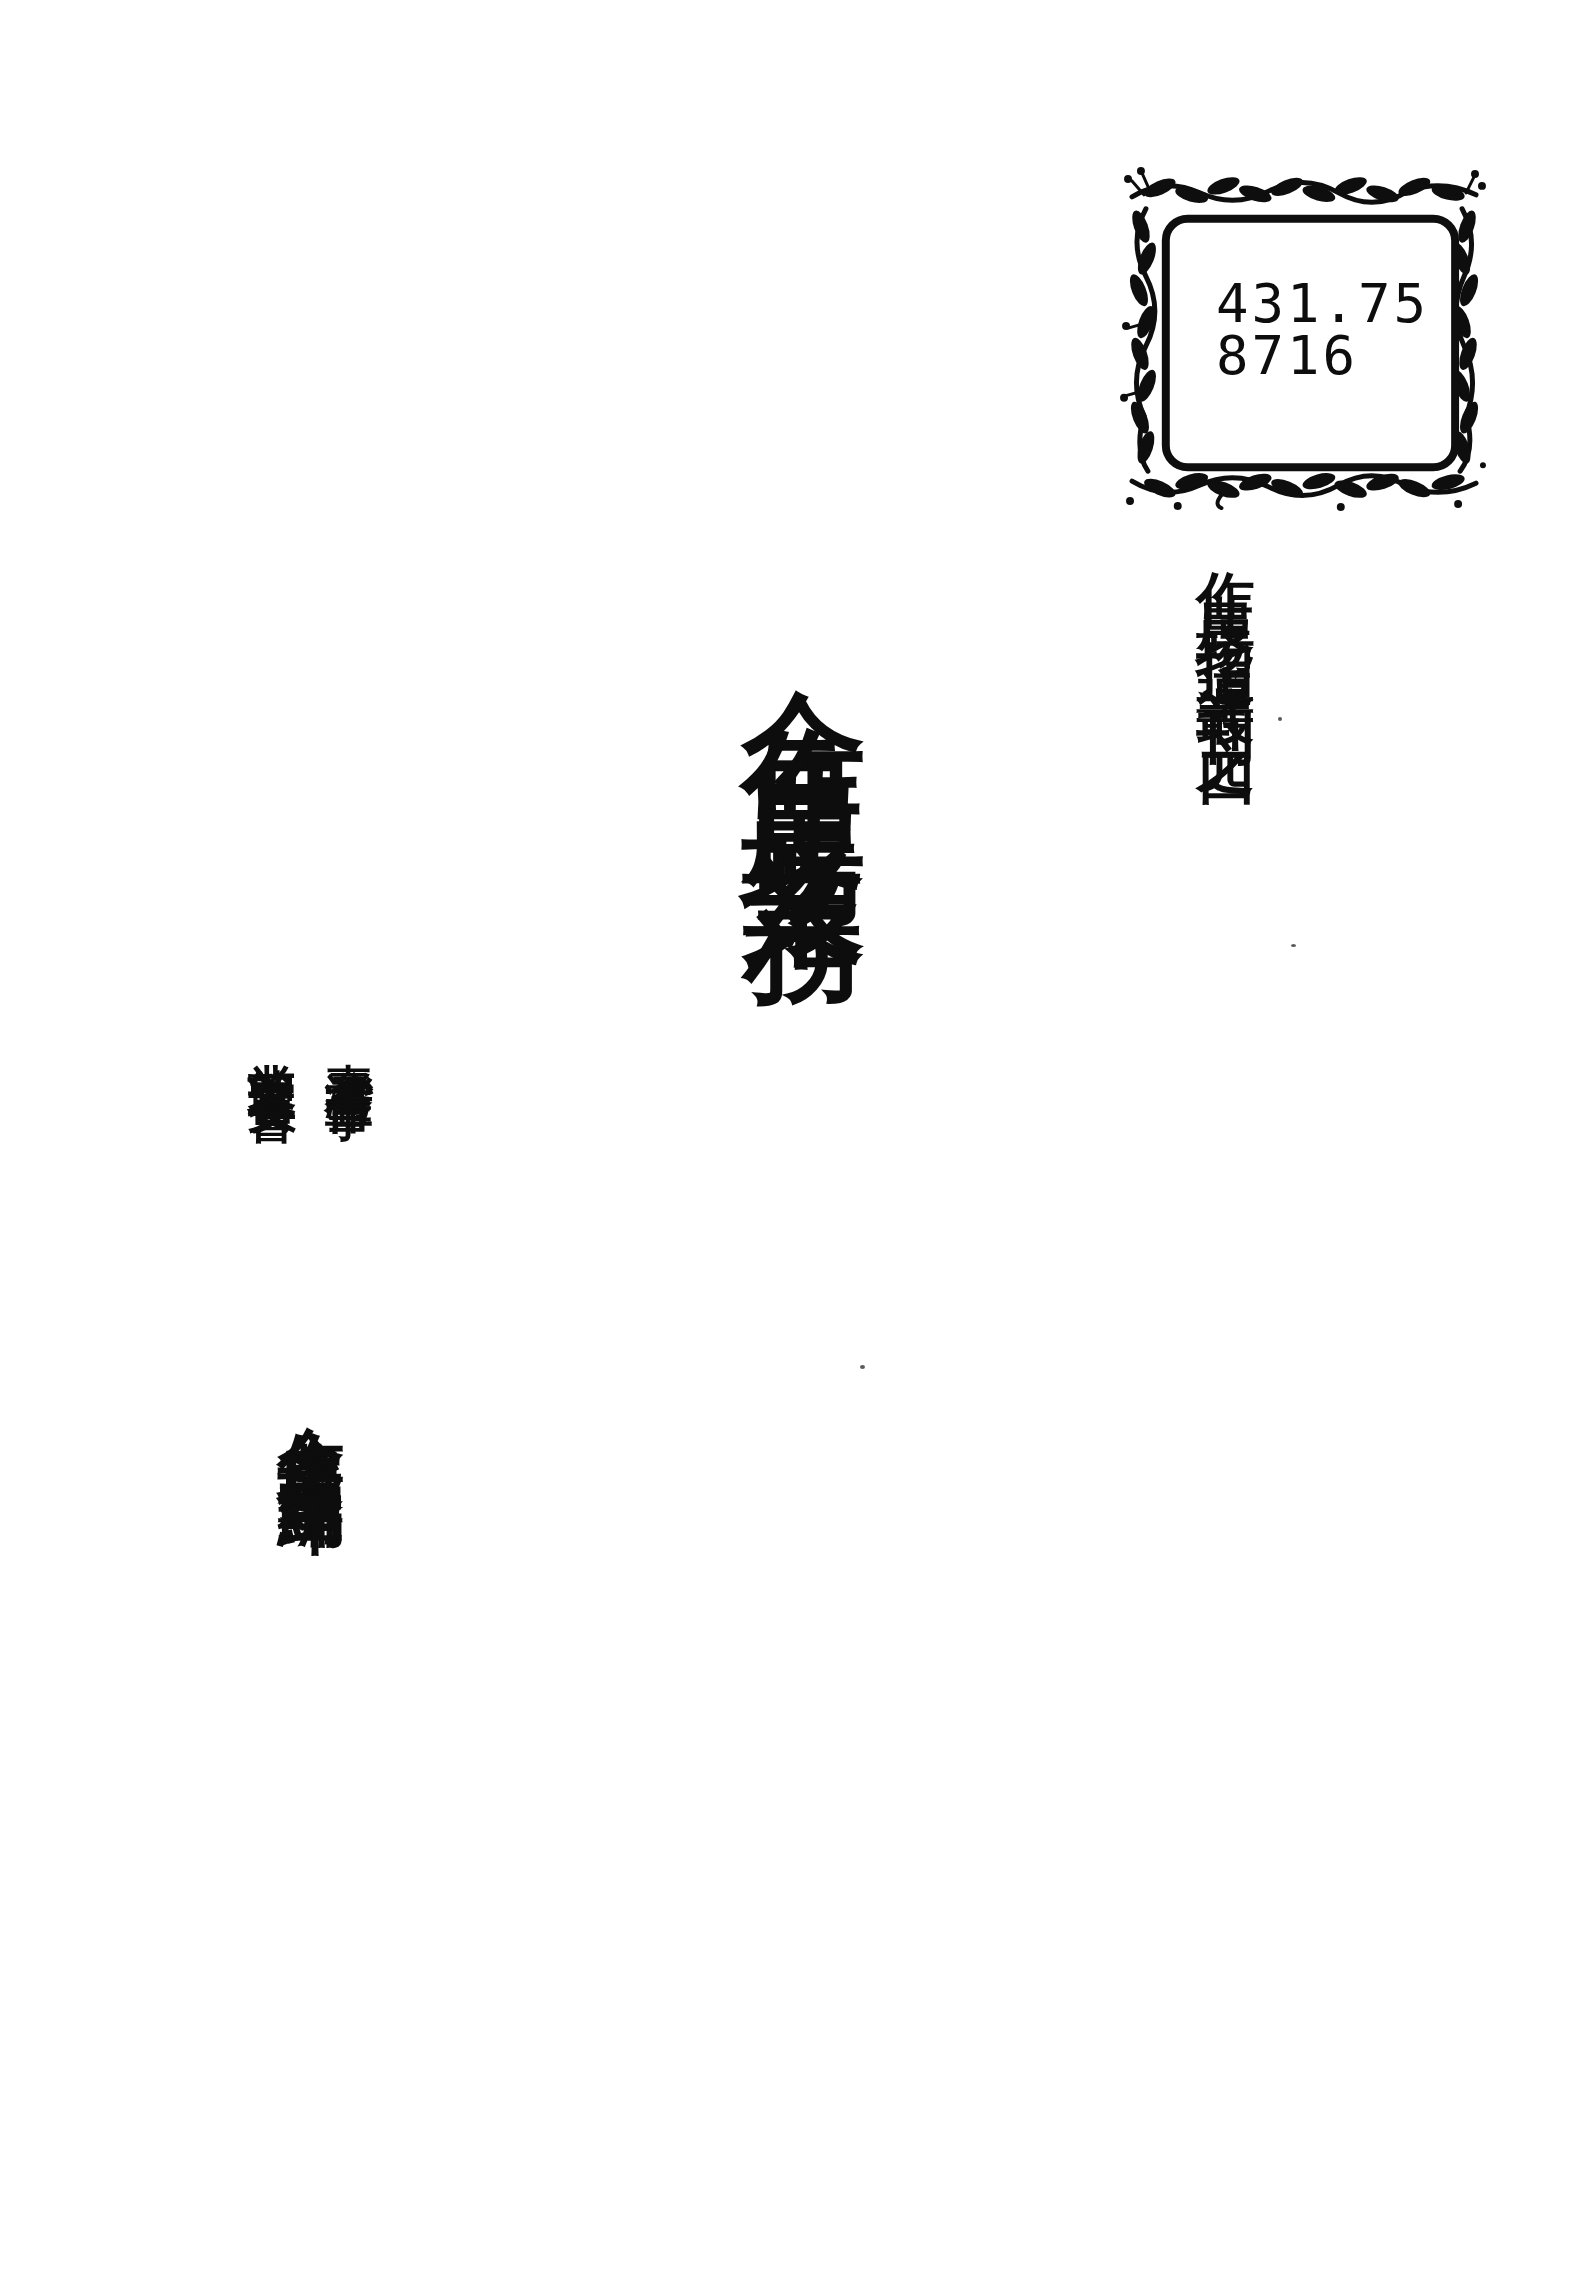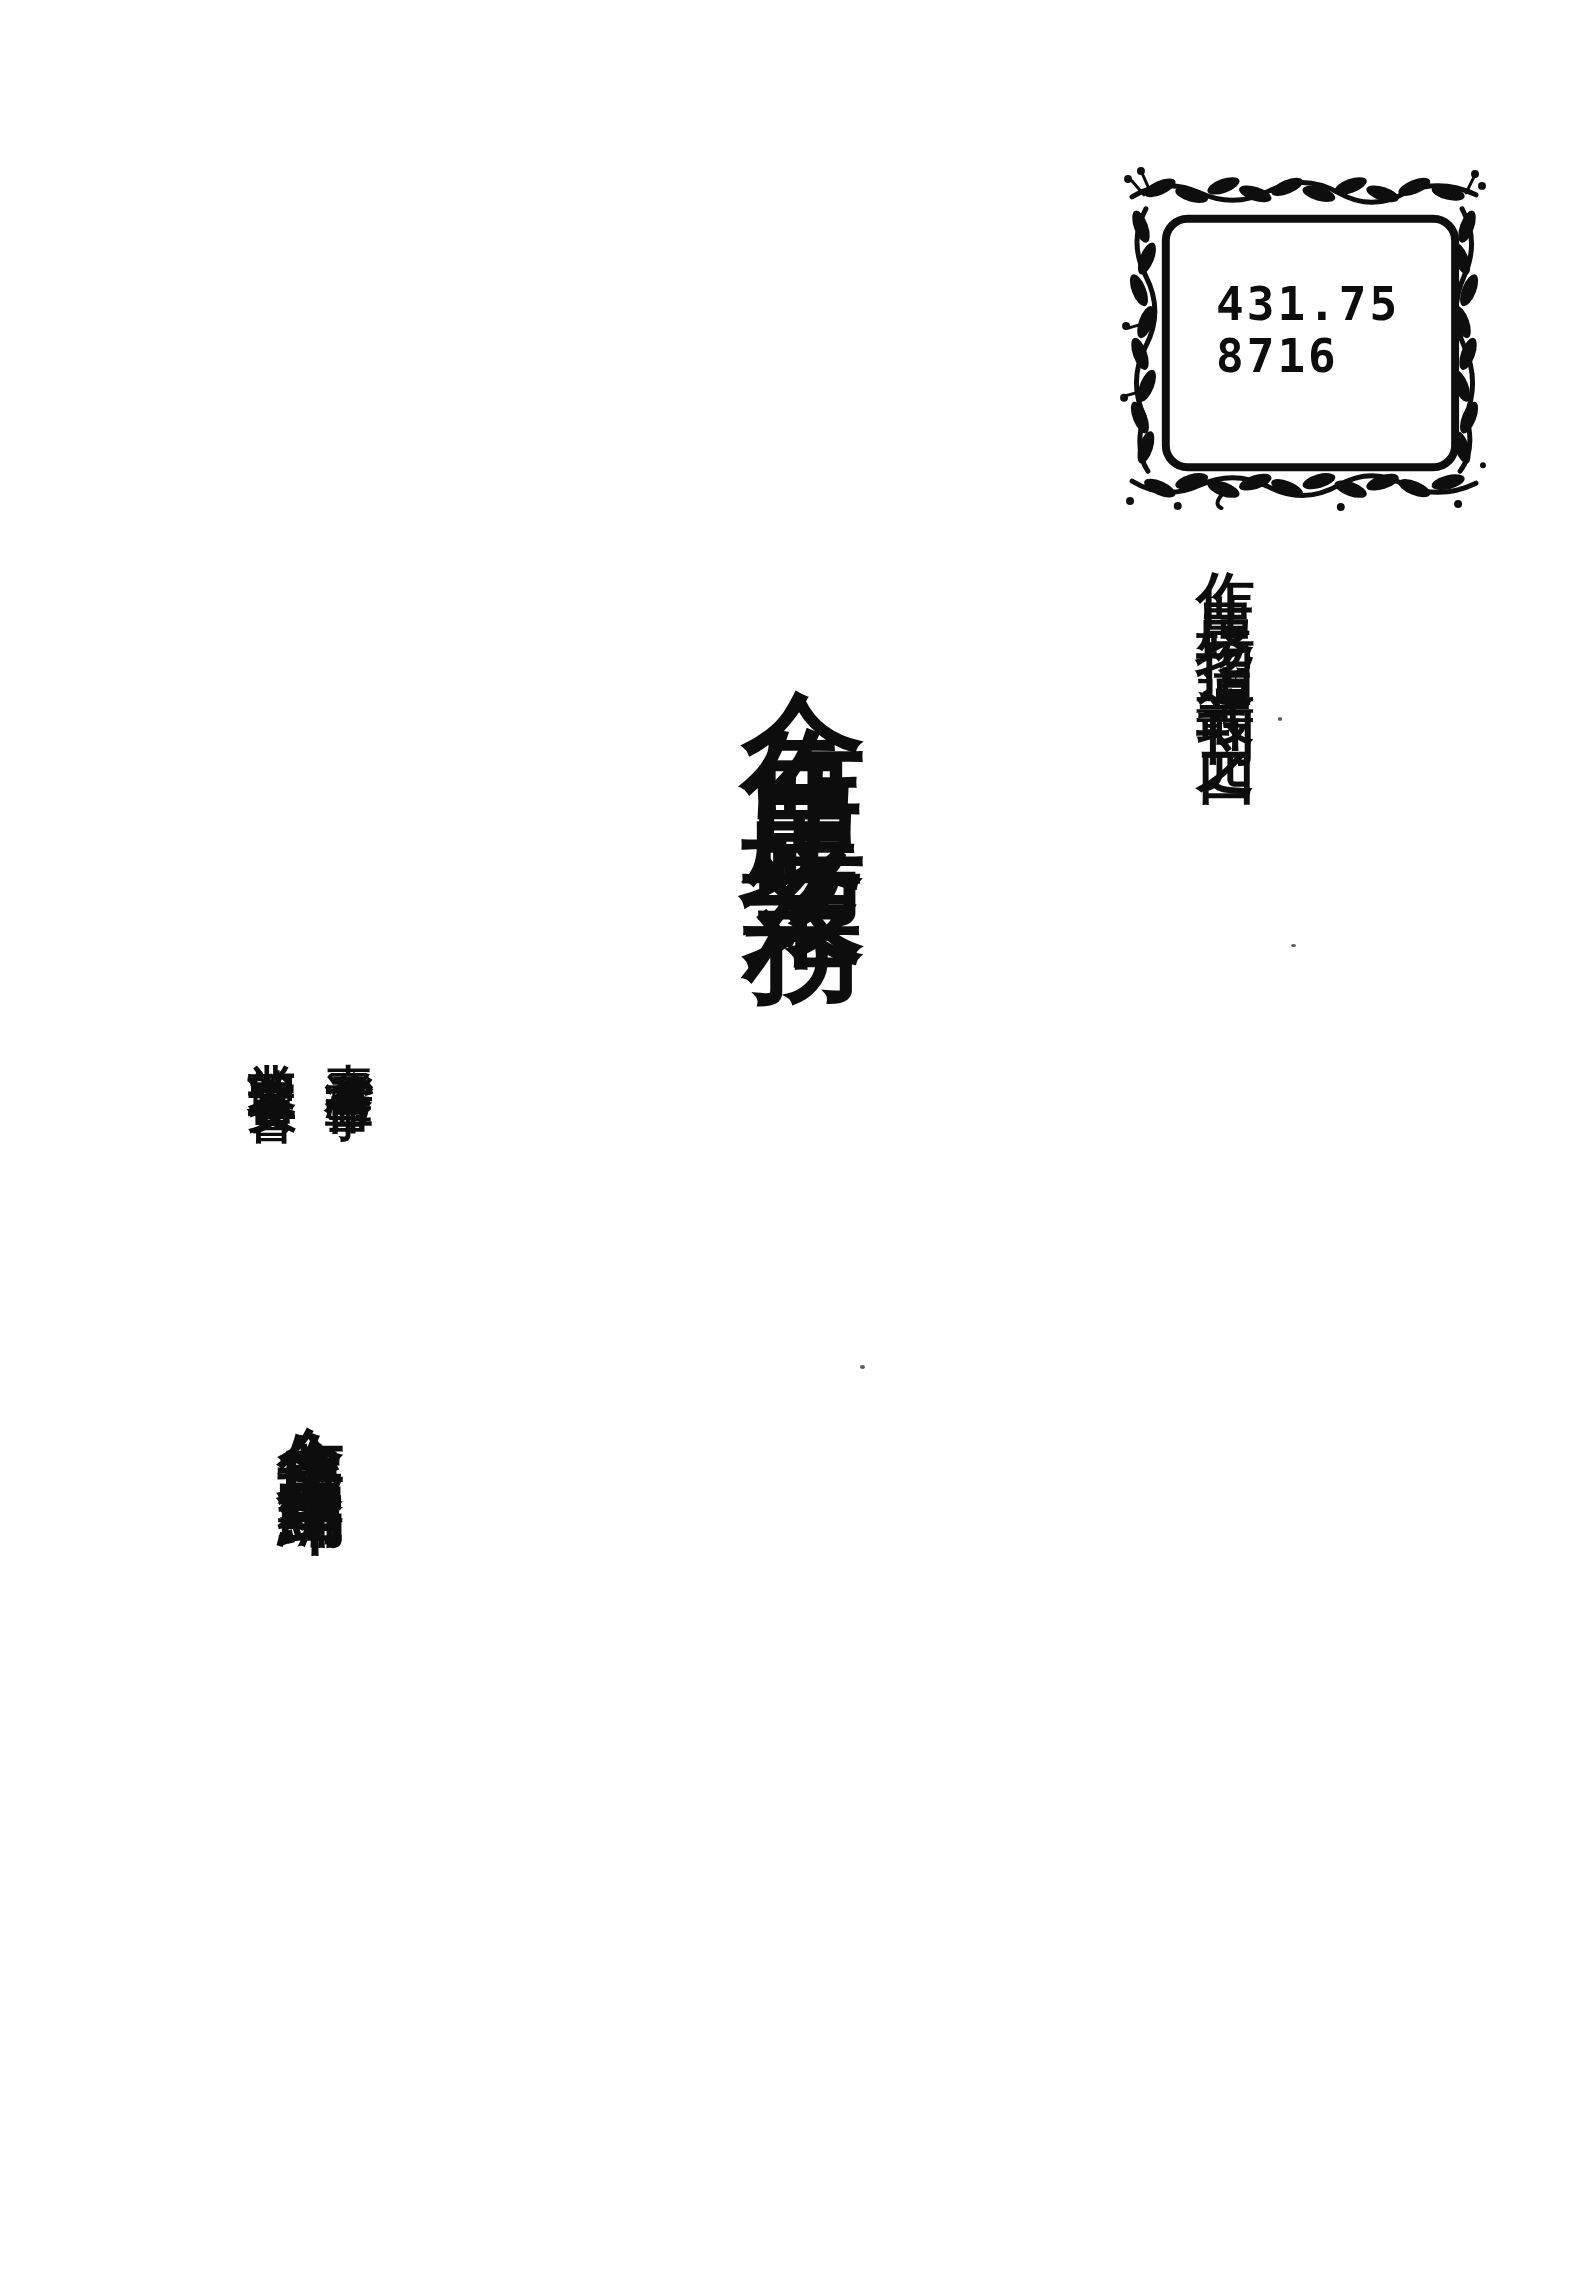--- a/index.html
+++ b/index.html
@@ -57,22 +57,22 @@
     top: 167px;
     width: 368px;
     height: 344px;
   }
   .stamp svg { position: absolute; left: 0; top: 0; }
   .stamp-text {
     position: absolute;
     left: 96px;
     top: 111px;
     font-family: "DejaVu Sans Mono", "Liberation Mono", monospace;
-    font-weight: 700;
-    font-size: 46px;
+    font-weight: 400;
+    font-size: 54px;
     line-height: 52px;
     letter-spacing: 3px;
     color: #0d0d0d;
   }
   .speck {
     position: absolute;
     background: #5a5a5a;
     border-radius: 50%;
   }
   .speck-a { left: 860px;  top: 1365px; width: 5px; height: 4px; }

